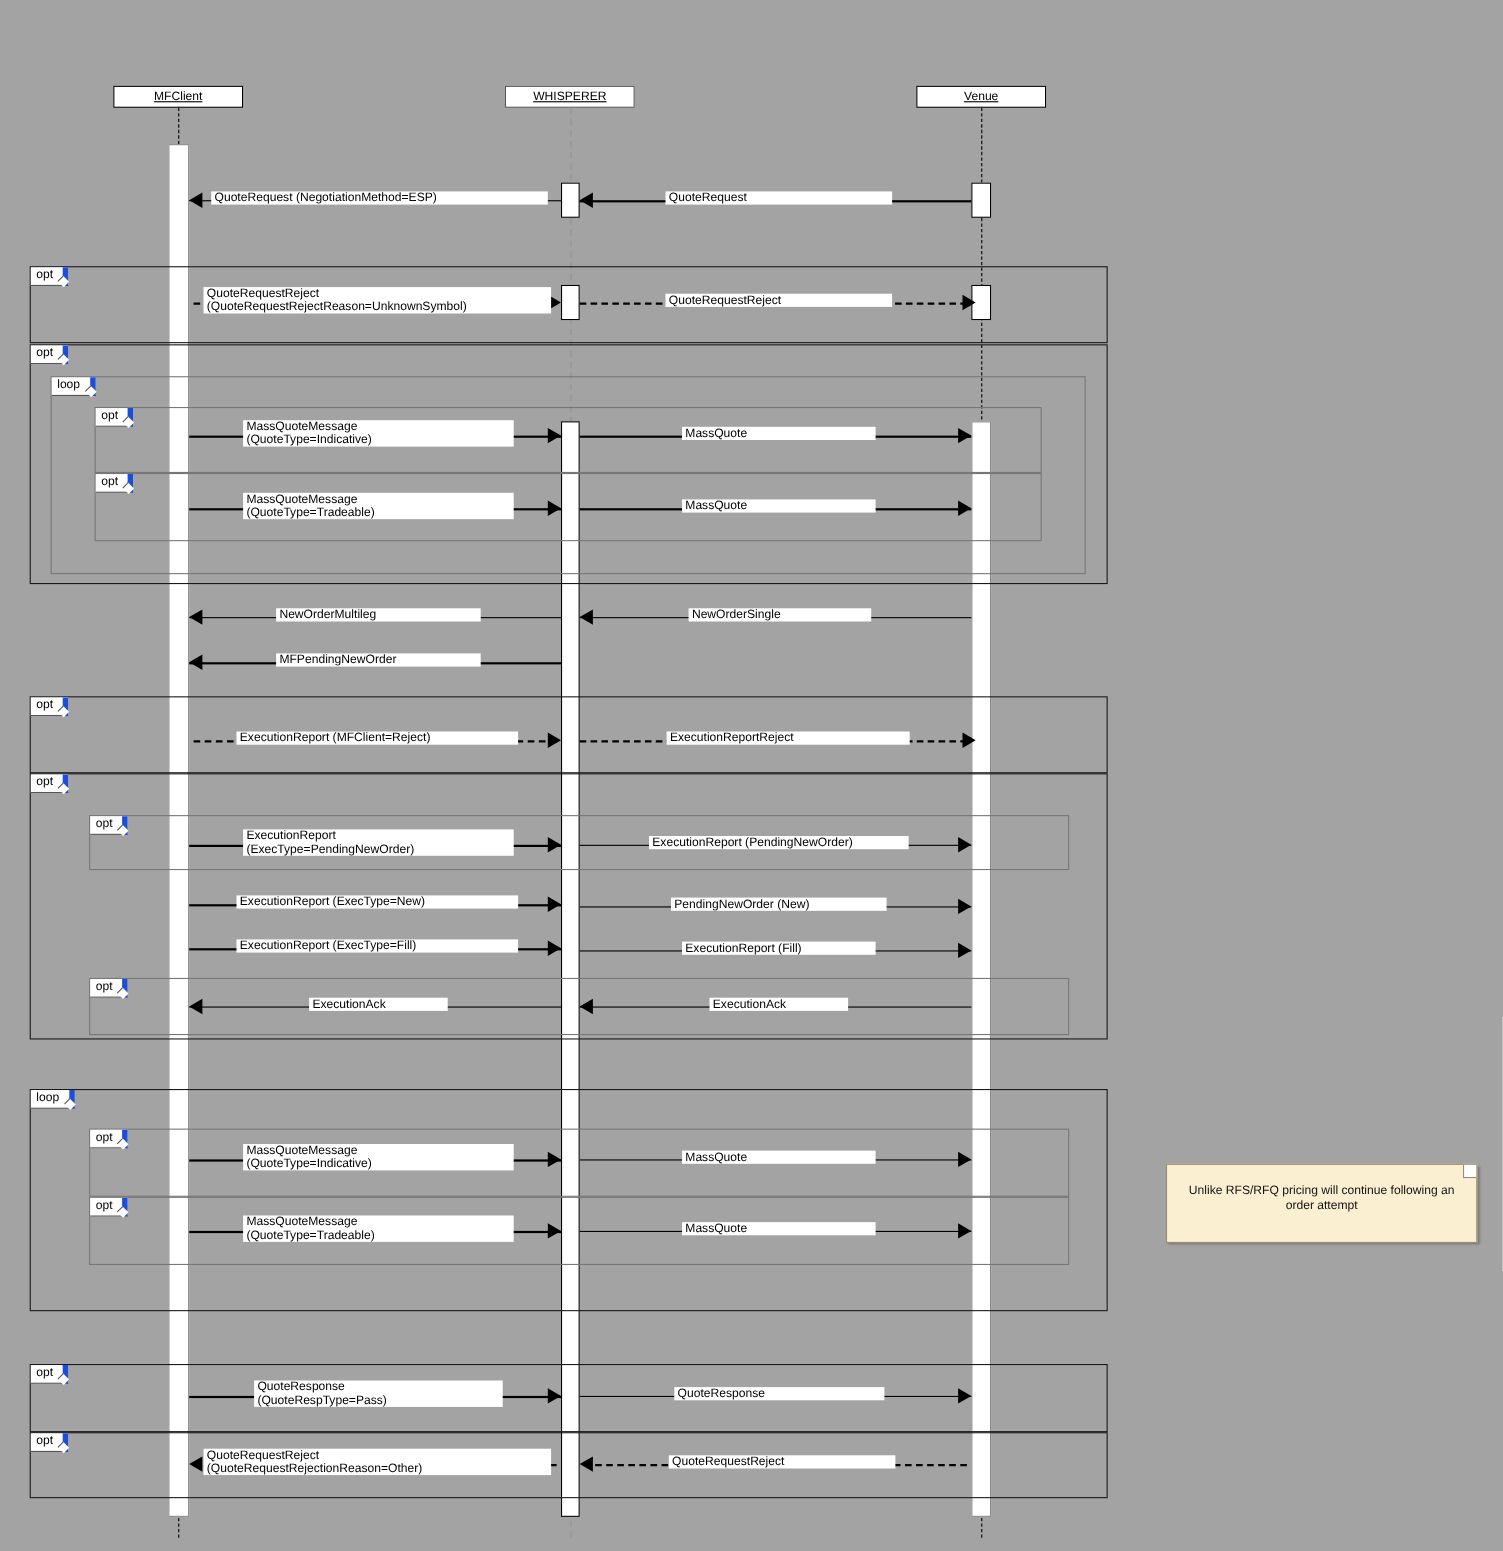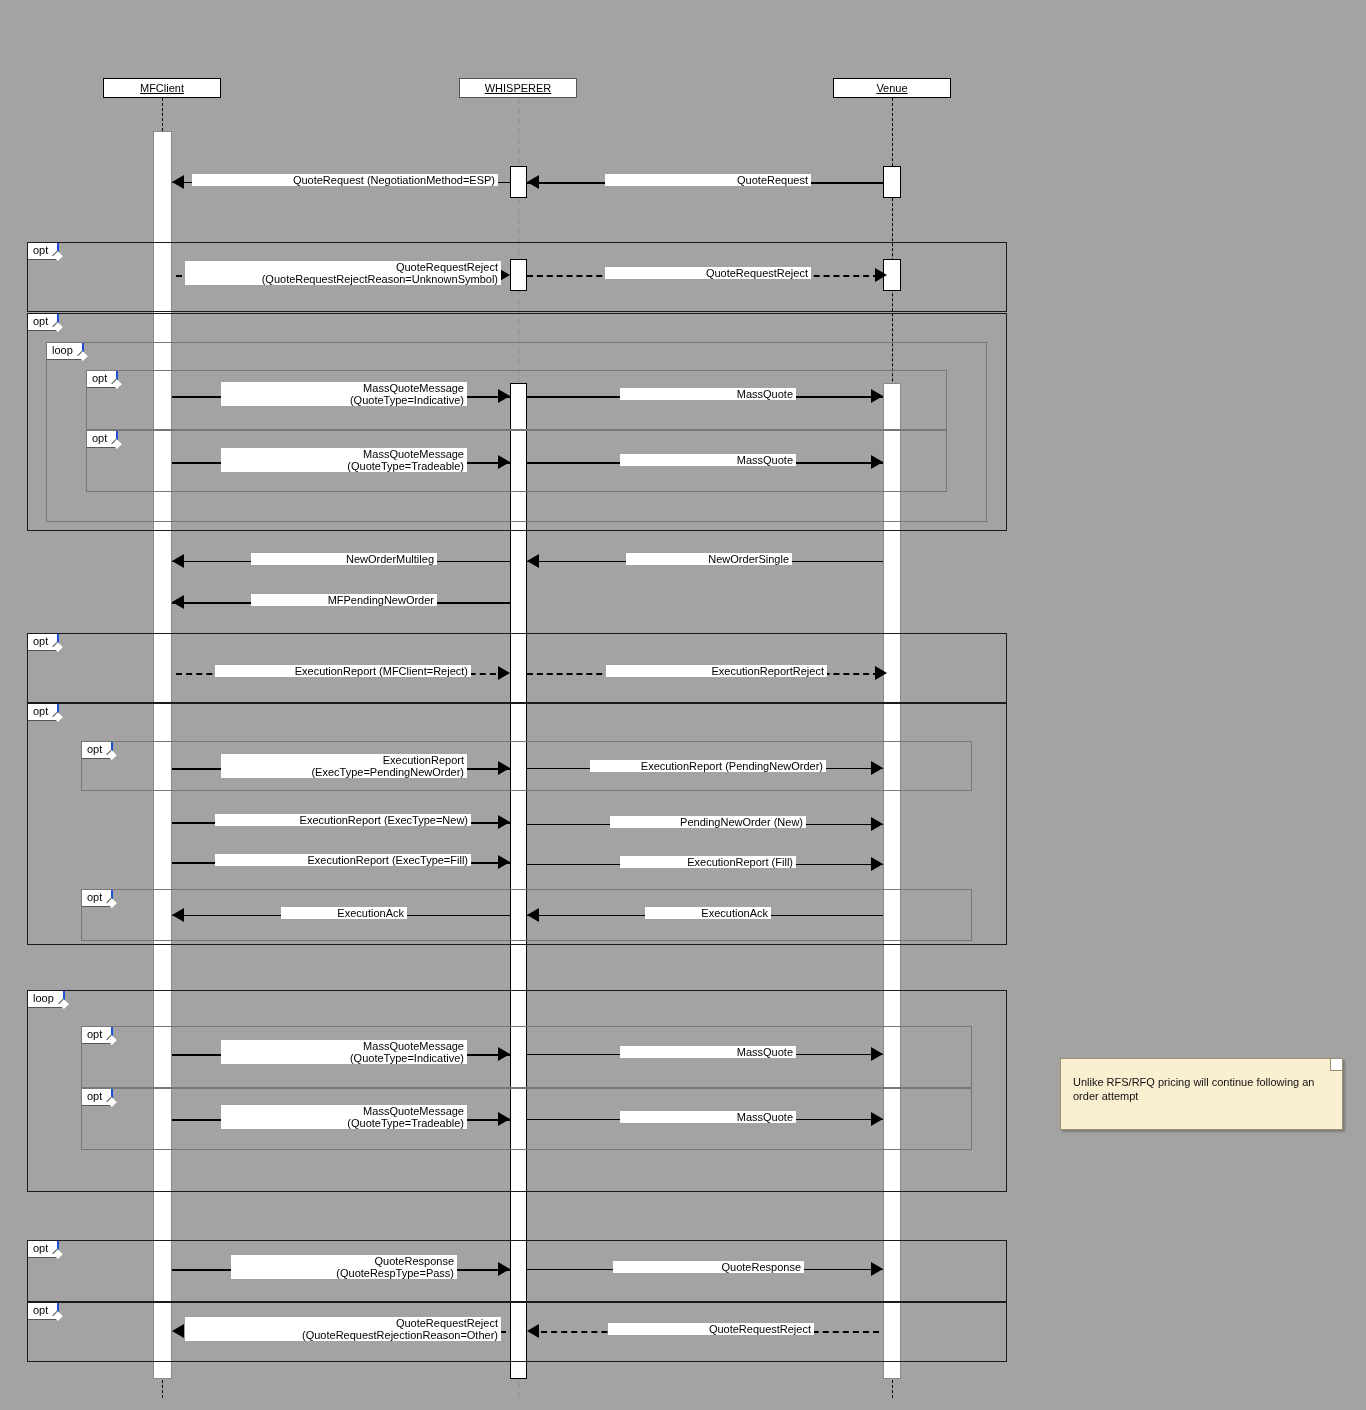--- a/index.html
+++ b/index.html
@@ -9,35 +9,35 @@
     display:flex;align-items:center;justify-content:center;height:20px;font-size:11px;}
   .lifeline-head.grey{border-color:#555;}
   .lifeline-head span{text-decoration:underline;}
   .lifeline{position:absolute;width:0;border-left-width:1px;border-left-style:dashed;}
   .lifeline.dashdot{border-left-color:#000;}
   .lifeline.greydash{border-left-color:#999;}
   .activation{position:absolute;background:#fff;box-sizing:border-box;border:1px solid #000;}
   .activation.grey{border:1.5px solid #888;}
   .frag{position:absolute;box-sizing:border-box;border:1px solid #777;background:transparent;}
   .frag.dark{border-color:#1a1a1a;}
-  .frag-label{position:absolute;left:0;top:0;border-right:2px solid #1d4ed8;border-bottom:1px solid #555;
+  .frag-label{position:absolute;left:0;top:0;border-right:5px solid #1d4ed8;border-bottom:1px solid #555;
     background:#fff;font-size:11px;padding:1px 9px 2px 5px;line-height:13px;}
   .frag-label::after{content:"";position:absolute;right:-1px;bottom:-1px;width:7px;height:7px;
     background:#fff;border-left:1px solid #555;transform:rotate(45deg) translate(2px,-3px);}
   .msg{position:absolute;height:0;}
   .msg .line{position:absolute;left:0;top:0;height:0;border-top:2px solid #000;}
   .msg .line.dash{border-top:2px dashed #000;}
   .msg .line.thin{border-top-width:1.5px;}
   .arrowhead{position:absolute;width:0;height:0;}
   .arrowhead.right.solid{border-left:12px solid #000;border-top:7px solid transparent;border-bottom:7px solid transparent;}
   .arrowhead.left.solid{border-right:12px solid #000;border-top:7px solid transparent;border-bottom:7px solid transparent;}
-  .msg-label{position:absolute;font-size:11px;text-align:right;line-height:12px;
+  .msg-label{position:absolute;font-size:11px;text-align:left;line-height:12px;
     background:#fff;padding:0 3px;white-space:pre-line;}
   .note{position:absolute;background:#fbefd2;border:1px solid #9a8f6e;box-sizing:border-box;
-    font-size:11px;line-height:14px;padding:16px 12px;color:#111;
+    font-size:11px;text-align:center;line-height:14px;padding:16px 12px;color:#111;
     box-shadow:2px 2px 2px rgba(0,0,0,0.25);}
   .note .fold{position:absolute;right:0;top:0;width:11px;height:11px;background:#fff;
     border-left:1px solid #9a8f6e;border-bottom:1px solid #9a8f6e;}
 </style>
 </head>
 <body>
 
 <div id="diagram">
 
   <div class="lifeline-head" style="left:103px;top:78px;width:118px;">

